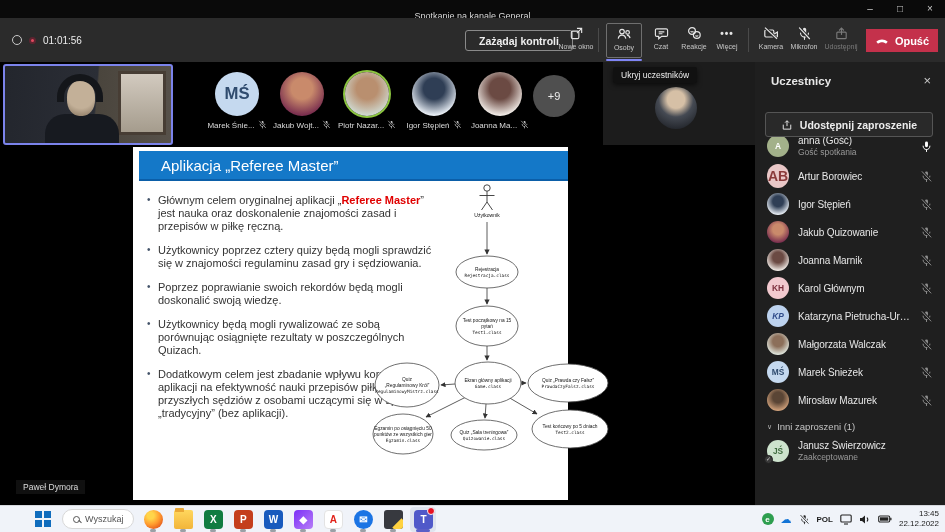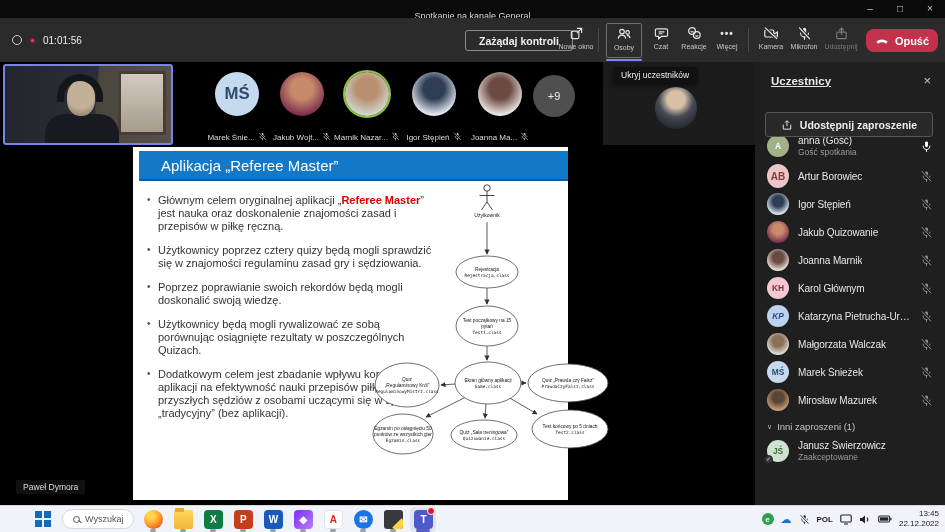--- a/index.html
+++ b/index.html
@@ -25,21 +25,21 @@
                font-family:inherit;}
   .tb-item{position:absolute;top:7px;width:36px;display:flex;flex-direction:column;align-items:center;gap:2px;}
   .tb-item .tb-ic{height:16px;display:flex;align-items:center;justify-content:center;}
   .tb-lbl{font-size:7px;color:#c8c8c8;white-space:nowrap;}
   .tb-item.selected{top:5px;height:35px;border:1px solid #6f6f6f;border-radius:2px;padding-top:2px;}
   .tb-item.dim .tb-lbl{color:#7a7a7a;}
   .tb-underline{position:absolute;bottom:1px;width:36px;height:2.5px;background:#7f85f5;border-radius:2px;}
   .tb-sep{position:absolute;top:10px;width:1px;height:24px;background:#4a4a4a;}
   .more-dots{font-size:10px;color:#e6e6e6;letter-spacing:1px;font-weight:700;}
   .leave-btn{position:absolute;left:866px;top:11px;width:72px;height:23px;background:#c4314b;border:none;
-             border-radius:8px;color:#fff;font-size:11px;font-weight:600;display:flex;align-items:center;
+             border-radius:0;color:#fff;font-size:11px;font-weight:600;display:flex;align-items:center;
              justify-content:center;gap:6px;font-family:inherit;}
 
   
   .stage{position:absolute;top:62px;left:0;width:755px;height:443px;background:#000;}
   .hidden-zone{position:absolute;left:603px;top:0;width:152px;height:83px;background:#1c1c1c;}
   .hid-photo{position:absolute;left:52px;top:25px;width:42px;height:42px;border-radius:50%;
              background:radial-gradient(circle at 50% 30%,#d6c0a6 0 24%,#454a53 48%,#24272d 82%);}
   .tooltip{position:absolute;left:613px;top:5px;z-index:8;background:#111;color:#eee;font-size:8.5px;
            padding:3px 8px;border-radius:2px;box-shadow:0 2px 5px rgba(0,0,0,.6);}
   .selfview{position:absolute;left:3px;top:2px;width:170px;height:81px;border:2px solid #7b83eb;
@@ -48,42 +48,42 @@
              background:linear-gradient(#d2cabf,#a59c8d);}
   .sv-phones{position:absolute;left:52px;top:8px;width:46px;height:28px;border:7px solid #14161a;
              border-bottom:none;border-radius:24px 24px 0 0;}
   .sv-head{position:absolute;left:62px;top:14px;width:28px;height:36px;border-radius:48% 48% 44% 44%;
            background:radial-gradient(circle at 50% 42%,#c3b098 0 52%,#8c7a64 92%);}
   .sv-body{position:absolute;left:40px;top:48px;width:74px;height:36px;border-radius:20px 20px 0 0;background:#171a20;}
   .thumbs{position:absolute;inset:0;pointer-events:none;}
   .thumb{position:absolute;top:10px;width:88px;margin-left:-22px;pointer-events:auto;}
   .thumb-av{margin:0 auto;}
   .avatar{border-radius:50%;display:flex;align-items:center;justify-content:center;font-weight:700;flex-shrink:0;}
-  .thumb-label{margin-top:16px;display:flex;align-items:center;justify-content:center;gap:3px;
+  .thumb-label{margin-top:4px;display:flex;align-items:center;justify-content:center;gap:3px;
                font-size:8px;color:#dcdcdc;white-space:nowrap;}
   .ovf-circle{position:absolute;left:533px;top:13px;width:42px;height:42px;border-radius:50%;background:#4f4f4f;
               color:#ececec;font-size:11px;display:flex;align-items:center;justify-content:center;}
   .presenter-label{position:absolute;left:16px;top:418px;background:rgba(18,18,18,.88);color:#dcdcdc;
                    font-size:8.5px;padding:2px 7px;}
 
   
   .slide{position:absolute;left:133px;top:85px;width:435px;height:353px;background:#fff;}
   .slide-titlebar{position:absolute;left:6px;top:4px;right:0;height:30px;background:#1478c8;
                   border-bottom:2px solid #0b5ea8;display:flex;align-items:center;padding-left:22px;}
   .slide-titlebar span{color:#fff;font-size:15px;}
   .bullets{position:absolute;left:14px;top:47px;width:290px;margin:0;padding:0;list-style:none;}
   .bullet{position:relative;padding-left:11px;margin-bottom:11px;font-size:11px;line-height:1.18;color:#333;}
   .bullet::before{content:"•";position:absolute;left:0;top:0;color:#44546a;font-size:10px;}
   .bullet .red{color:#e00000;font-weight:700;}
   .diagram{position:absolute;left:0;top:0;width:477px;height:353px;pointer-events:none;}
 
   
   .panel{position:absolute;top:62px;right:0;width:190px;height:443px;background:#1f1f1f;color:#e8e8e8;}
   .panel-header{display:flex;align-items:center;justify-content:space-between;padding:12px 14px 0 16px;}
-  .panel-title{font-size:11.5px;font-weight:700;text-decoration:underline;}
+  .panel-title{font-size:11.5px;font-weight:700;}
   .panel-close{font-size:13px;color:#c9c9c9;line-height:1;}
   .invite-btn{position:absolute;left:10px;right:12px;top:50px;height:25px;background:#292929;border:1px solid #555;
               border-radius:3px;color:#ececec;display:flex;align-items:center;justify-content:center;gap:7px;
               font-size:10.5px;font-weight:700;z-index:5;font-family:inherit;}
   .rows{position:absolute;top:68px;left:0;right:0;}
   .prow{display:flex;align-items:center;gap:9px;height:28px;padding:0 12px;}
   .prow.tall{height:32px;}
   .ptx{display:flex;flex-direction:column;justify-content:center;min-width:0;}
   .pname{font-size:10px;color:#e6e6e6;white-space:nowrap;overflow:hidden;text-overflow:ellipsis;max-width:118px;letter-spacing:-.1px;}
   .psub{font-size:8.5px;color:#9a9a9a;margin-top:1px;}
@@ -282,21 +282,21 @@
                 <path d="M3.8 7.5c0 2.5 1.9 4.3 4.2 4.3s4.2-1.8 4.2-4.3" fill="none" stroke="#cfcfcf" stroke-width="1.2" stroke-linecap="round"></path>
                 <line x1="8" y1="11.8" x2="8" y2="14.2" stroke="#cfcfcf" stroke-width="1.2" stroke-linecap="round"></line>
                 <line x1="2.6" y1="2" x2="13.4" y2="13.6" stroke="#000" stroke-width="3.4"></line>
                 <line x1="2.6" y1="2" x2="13.4" y2="13.6" stroke="#cfcfcf" stroke-width="1.2" stroke-linecap="round"></line>
               </svg></span>
           </div>
         </div>
         <div class="thumb" style="left: 345px;">
           <div class="avatar thumb-av" style="height: 44px; width: 44px; font-size: 16.72px; background: radial-gradient(circle at 50% 38%, rgb(185, 143, 111) 0%, rgb(185, 143, 111) 30%, rgb(207, 216, 207) 75%); box-shadow: rgb(139, 197, 63) 0px 0px 0px 2px;"></div>
           <div class="thumb-label">
-            <span>Marnik Nazar...</span>
+            <span>Piotr Nazar...</span>
             <span><svg width="9" height="9" viewBox="0 0 16 16">
                 <rect x="6.2" y="1.8" width="3.6" height="7" rx="1.8" fill="#cfcfcf"></rect>
                 <path d="M3.8 7.5c0 2.5 1.9 4.3 4.2 4.3s4.2-1.8 4.2-4.3" fill="none" stroke="#cfcfcf" stroke-width="1.2" stroke-linecap="round"></path>
                 <line x1="8" y1="11.8" x2="8" y2="14.2" stroke="#cfcfcf" stroke-width="1.2" stroke-linecap="round"></line>
                 <line x1="2.6" y1="2" x2="13.4" y2="13.6" stroke="#000" stroke-width="3.4"></line>
                 <line x1="2.6" y1="2" x2="13.4" y2="13.6" stroke="#cfcfcf" stroke-width="1.2" stroke-linecap="round"></line>
               </svg></span>
           </div>
         </div>
         <div class="thumb" style="left: 412px;">
@@ -437,21 +437,21 @@
           <span class="pmic">
             <svg width="13" height="13" viewBox="0 0 16 16">
               <rect x="6.2" y="1.8" width="3.6" height="7" rx="1.8" fill="#fff"></rect>
               <path d="M3.8 7.5c0 2.5 1.9 4.3 4.2 4.3s4.2-1.8 4.2-4.3" fill="none" stroke="#fff" stroke-width="1.2" stroke-linecap="round"></path>
               <line x1="8" y1="11.8" x2="8" y2="14.2" stroke="#fff" stroke-width="1.2" stroke-linecap="round"></line>
             </svg>
           </span>
         </div>
         <div class="prow">
           <span class="avwrap">
-            <div class="avatar" style="height: 24px; width: 22px; font-size: 10px; background: rgb(233, 199, 199); color: rgb(138, 58, 58);">AB</div>
+            <div class="avatar" style="height: 24px; width: 22px; font-size: 14px; background: rgb(233, 199, 199); color: rgb(138, 58, 58);">AB</div>
           </span>
           <div class="ptx">
             <div class="pname">Artur Borowiec</div>
           </div>
           <span class="pmic">
             <svg width="13" height="13" viewBox="0 0 16 16">
               <rect x="6.2" y="1.8" width="3.6" height="7" rx="1.8" fill="#8f8f8f"></rect>
               <path d="M3.8 7.5c0 2.5 1.9 4.3 4.2 4.3s4.2-1.8 4.2-4.3" fill="none" stroke="#8f8f8f" stroke-width="1.2" stroke-linecap="round"></path>
               <line x1="8" y1="11.8" x2="8" y2="14.2" stroke="#8f8f8f" stroke-width="1.2" stroke-linecap="round"></line>
               <line x1="2.6" y1="2" x2="13.4" y2="13.6" stroke="#1f1f1f" stroke-width="3.4"></line>

